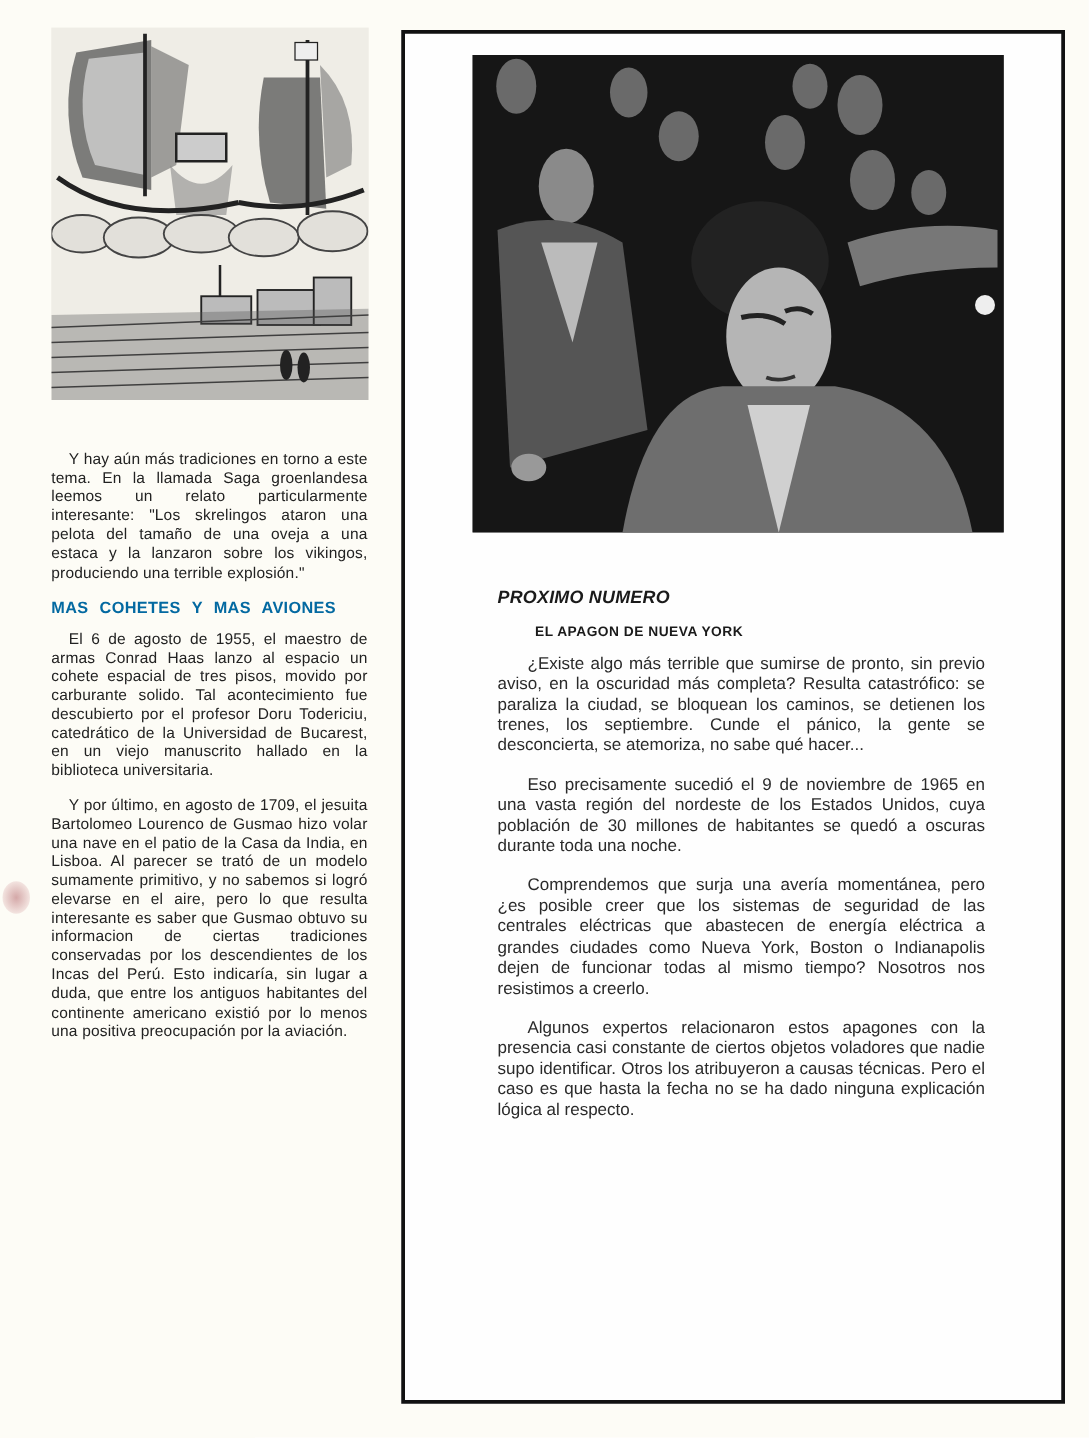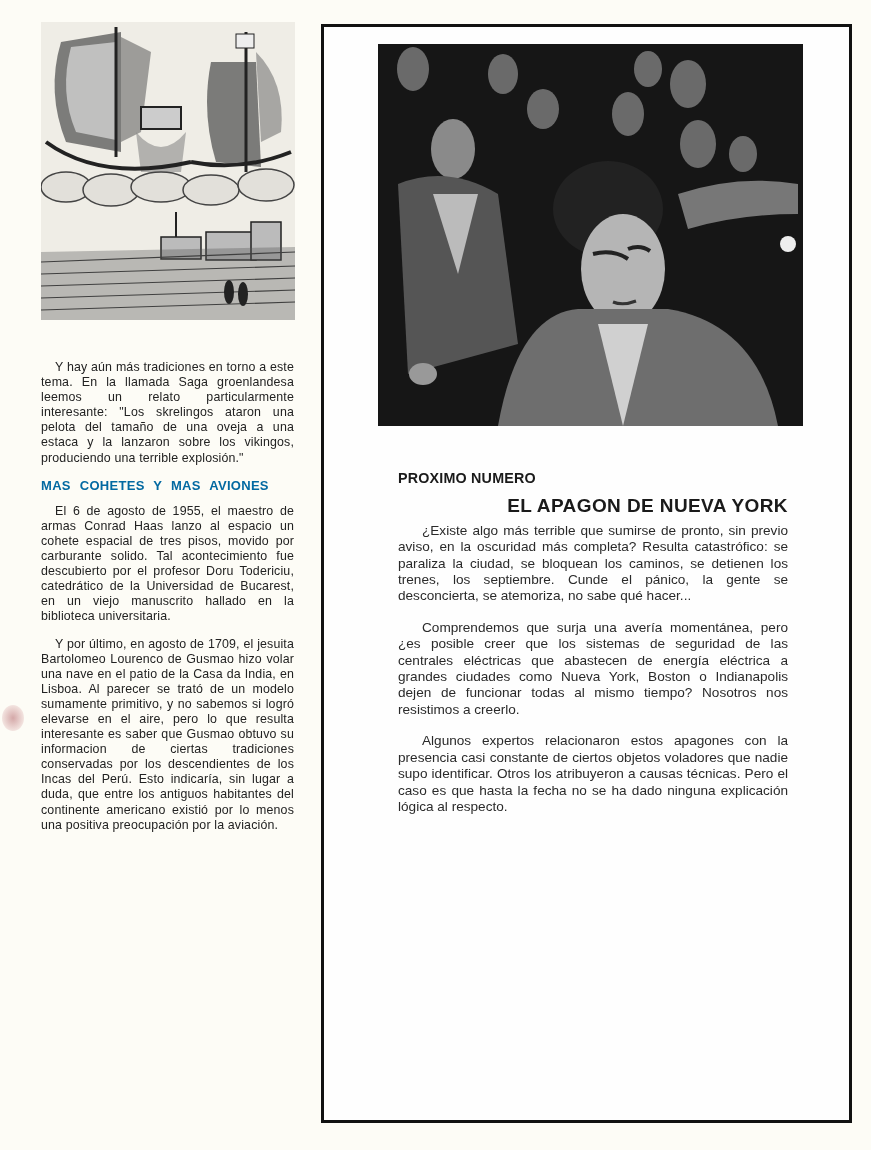--- a/index.html
+++ b/index.html
@@ -31,23 +31,24 @@
     position: absolute; left: 54px; top: 17px; width: 425px; height: 382px;
     background: #1c1c1c; overflow: hidden;
   }
   .box-text {
     position: absolute; left: 74px; top: 443px; width: 390px;
     font-size: 13.6px; line-height: 16.4px; text-align: justify; color: #2a2a2a;
   }
   .box-text h2 {
     margin: 0; font-size: 14.3px; font-weight: bold; color: #1a1a1a;
     letter-spacing: 0.2px;
+    font-style: italic;
   }
   .box-text h1 {
-    margin: 12px 0 8px 0; font-size: 19px; font-weight: bold; text-align: right;
+    margin: 12px 0 8px 0; font-size: 11px; font-weight: bold; text-align: left;
     letter-spacing: 0.4px; color: #1a1a1a; padding-left: 30px;
   }
   .box-text p { margin: 0 0 15px 0; text-indent: 24px; }
   .stain {
     position: absolute; left: 2px; top: 705px; width: 22px; height: 26px;
     border-radius: 50%; background: radial-gradient(#d4a8a8, #f3e4e0 70%, transparent);
   }
 </style>
 </head>
 <body>
@@ -146,16 +147,17 @@
       <path d="M220 280 L245 382 L270 280 Z" fill="#d0d0d0"></path>
 
       <ellipse cx="45" cy="330" rx="14" ry="11" fill="#999"></ellipse>
     </svg>
   </div>
 
   <div class="box-text">
     <h2>PROXIMO NUMERO</h2>
     <h1>EL APAGON DE NUEVA YORK</h1>
     <p>¿Existe algo más terrible que sumirse de pronto, sin previo aviso, en la oscuridad más completa? Resulta catastrófico: se paraliza la ciudad, se bloquean los caminos, se detienen los trenes, los septiembre. Cunde el pánico, la gente se desconcierta, se atemoriza, no sabe qué hacer...</p>
+    <p>Eso precisamente sucedió el 9 de noviembre de 1965 en una vasta región del nordeste de los Estados Unidos, cuya población de 30 millones de habitantes se quedó a oscuras durante toda una noche.</p>
     <p>Comprendemos que surja una avería momentánea, pero ¿es posible creer que los sistemas de seguridad de las centrales eléctricas que abastecen de energía eléctrica a grandes ciudades como Nueva York, Boston o Indianapolis dejen de funcionar todas al mismo tiempo? Nosotros nos resistimos a creerlo.</p>
     <p>Algunos expertos relacionaron estos apagones con la presencia casi constante de ciertos objetos voladores que nadie supo identificar. Otros los atribuyeron a causas técnicas. Pero el caso es que hasta la fecha no se ha dado ninguna explicación lógica al respecto.</p>
   </div>
 </div>
 
 </body></html>

